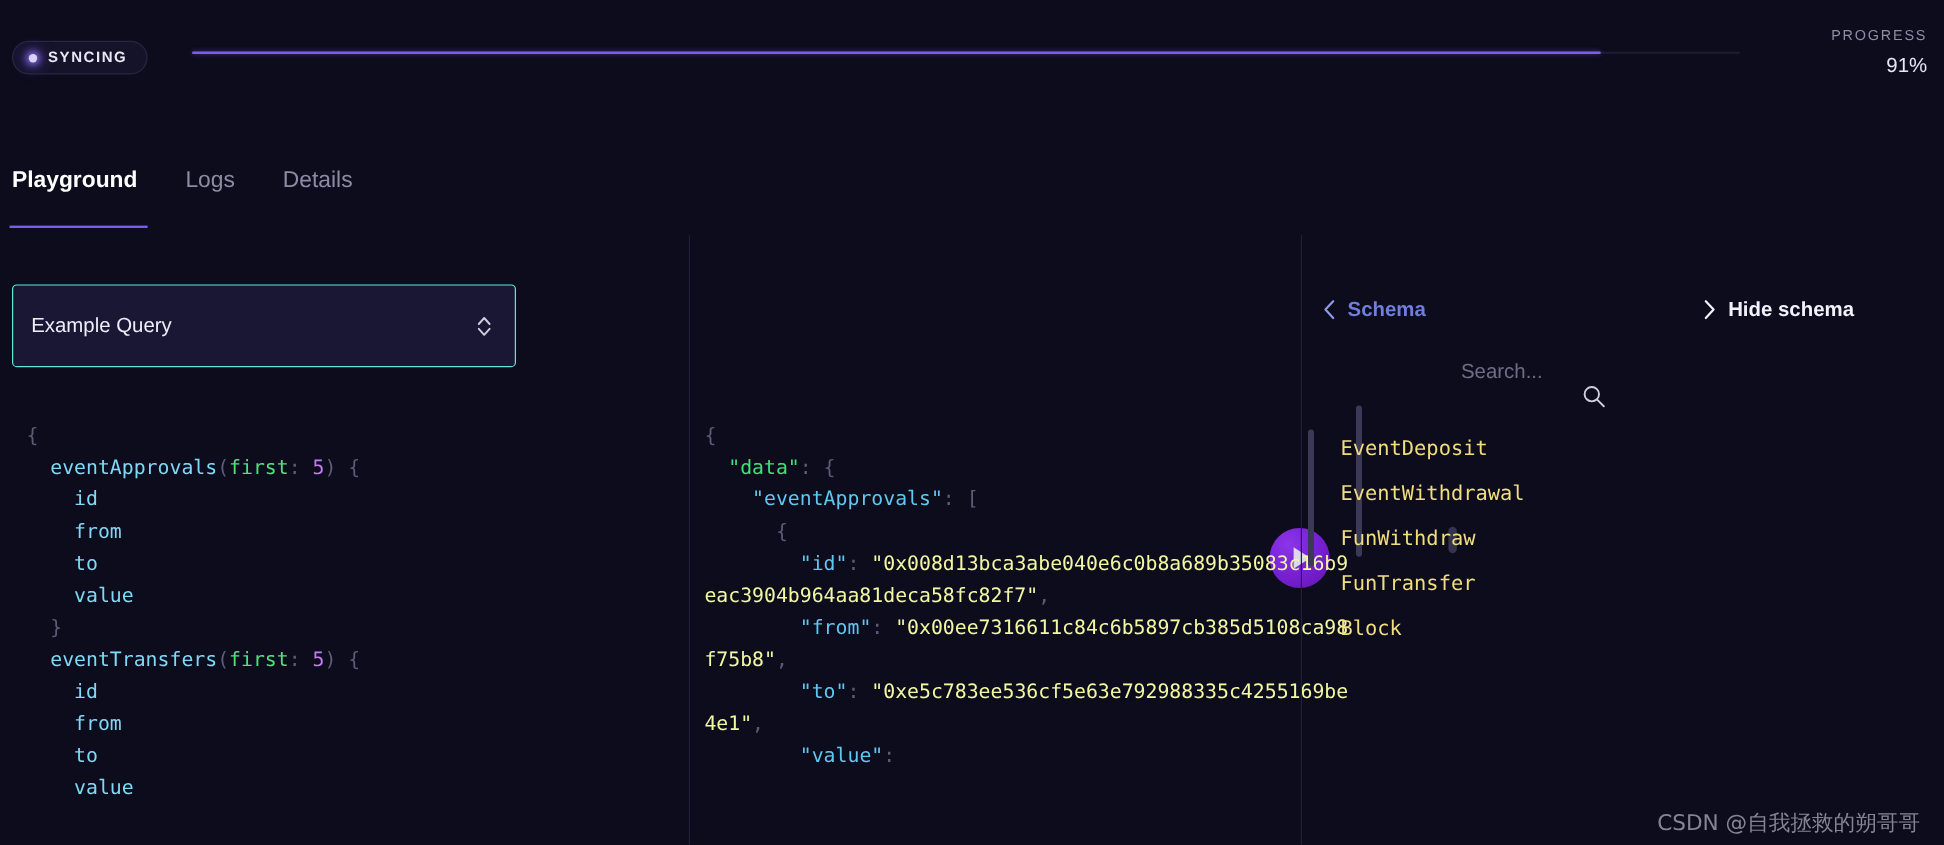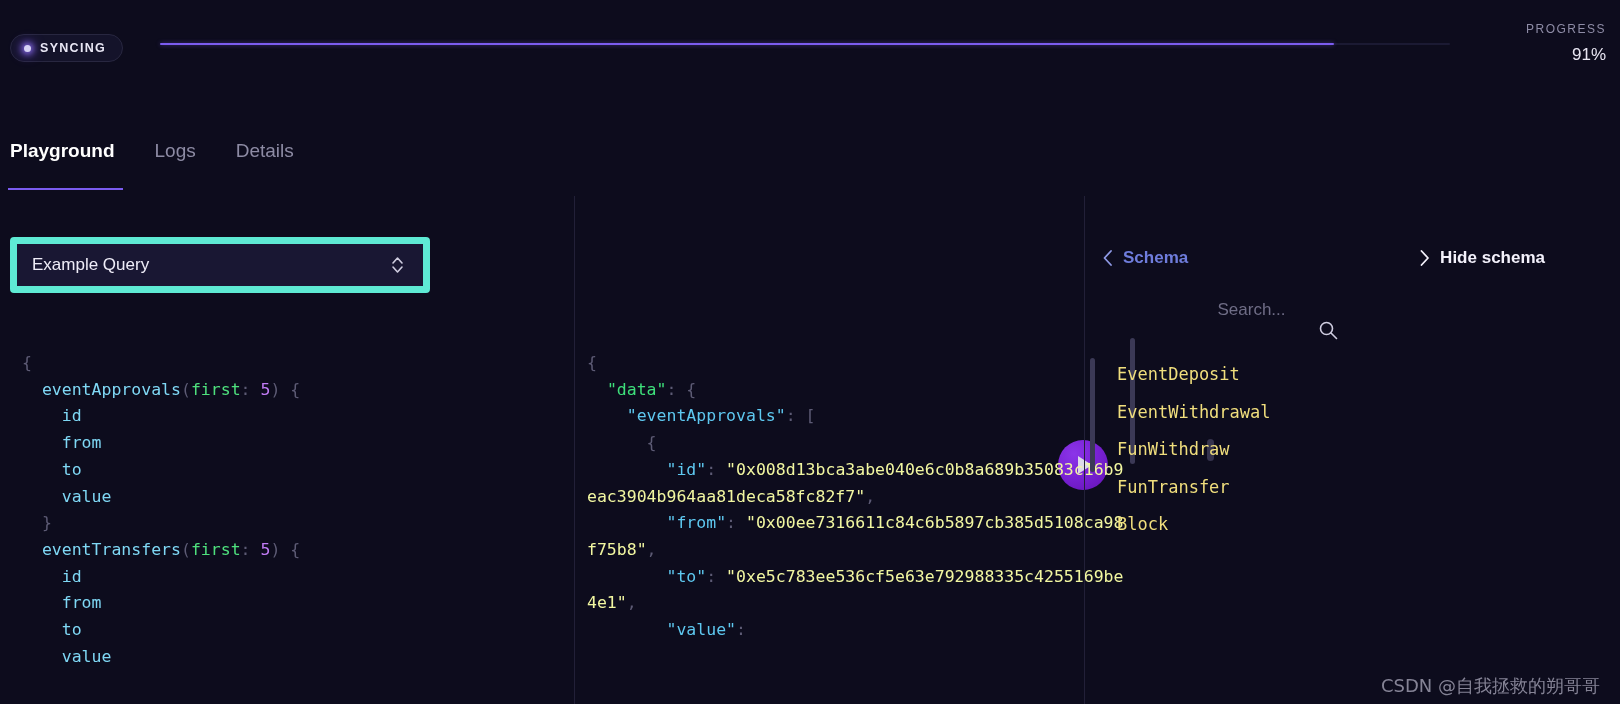--- a/index.html
+++ b/index.html
@@ -60,22 +60,22 @@
     content: ""; position: absolute; left: 8px; right: 12px; bottom: 0;
     height: 2px; background: #7b5cf0;
   }
 
   
   .main { position: absolute; left: 0; top: 196px; width: 1620px; height: 508px; }
 
   .editor-pane { position: absolute; left: 0; top: 0; width: 1140px; height: 508px; }
 
   .query-select {
-    position: absolute; left: 10px; top: 41px; width: 420px; height: 56px;
-    background: #191733; border: 7px solid #5eead4; border-radius: 4px;
+    position: absolute; left: 10px; top: 41px; width: 420px; height: 69px;
+    background: #191733; border: 1px solid #5eead4; border-radius: 4px;
     display: flex; align-items: center; justify-content: space-between;
     padding: 0 18px 0 15px; cursor: pointer;
   }
   .query-select-label { font-size: 17px; color: #efedf8; }
   .selector-icon { display: flex; flex-direction: column; gap: 3px; color: #cfcde0; }
   .selector-icon svg { display: block; }
 
   .run-button {
     position: absolute; left: 1058px; top: 244px;
     width: 50px; height: 50px; border-radius: 50%;

